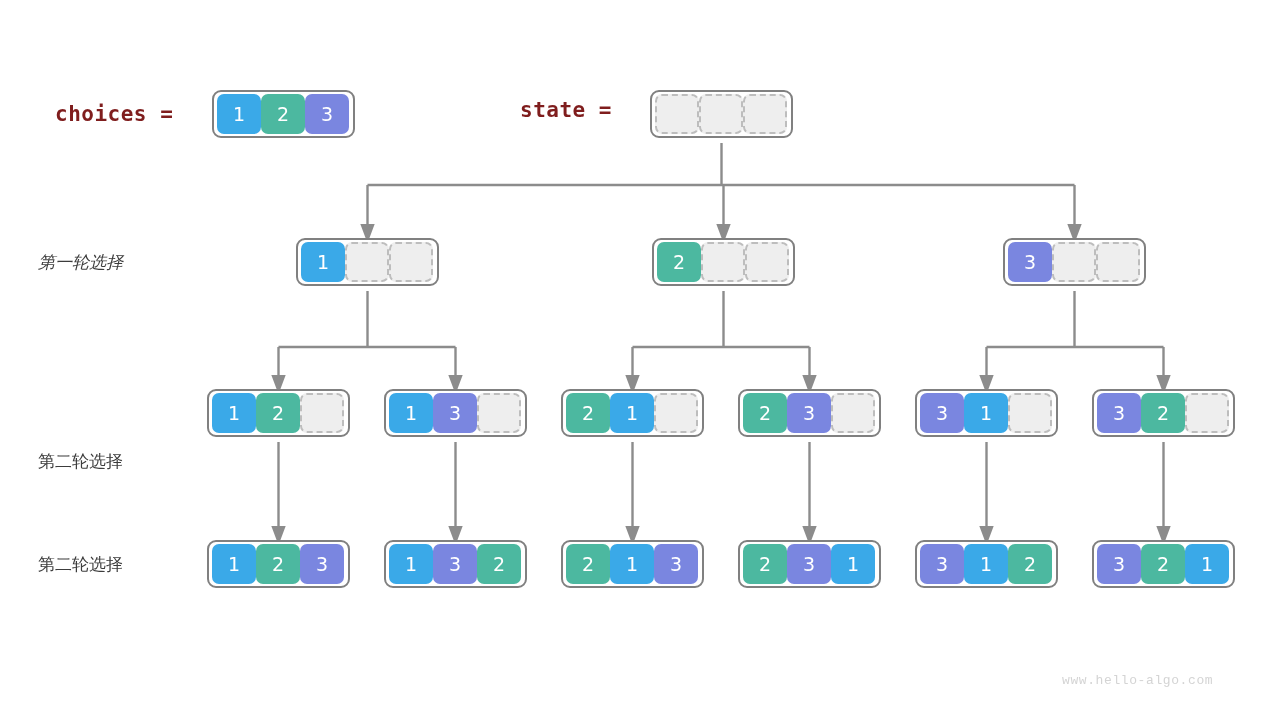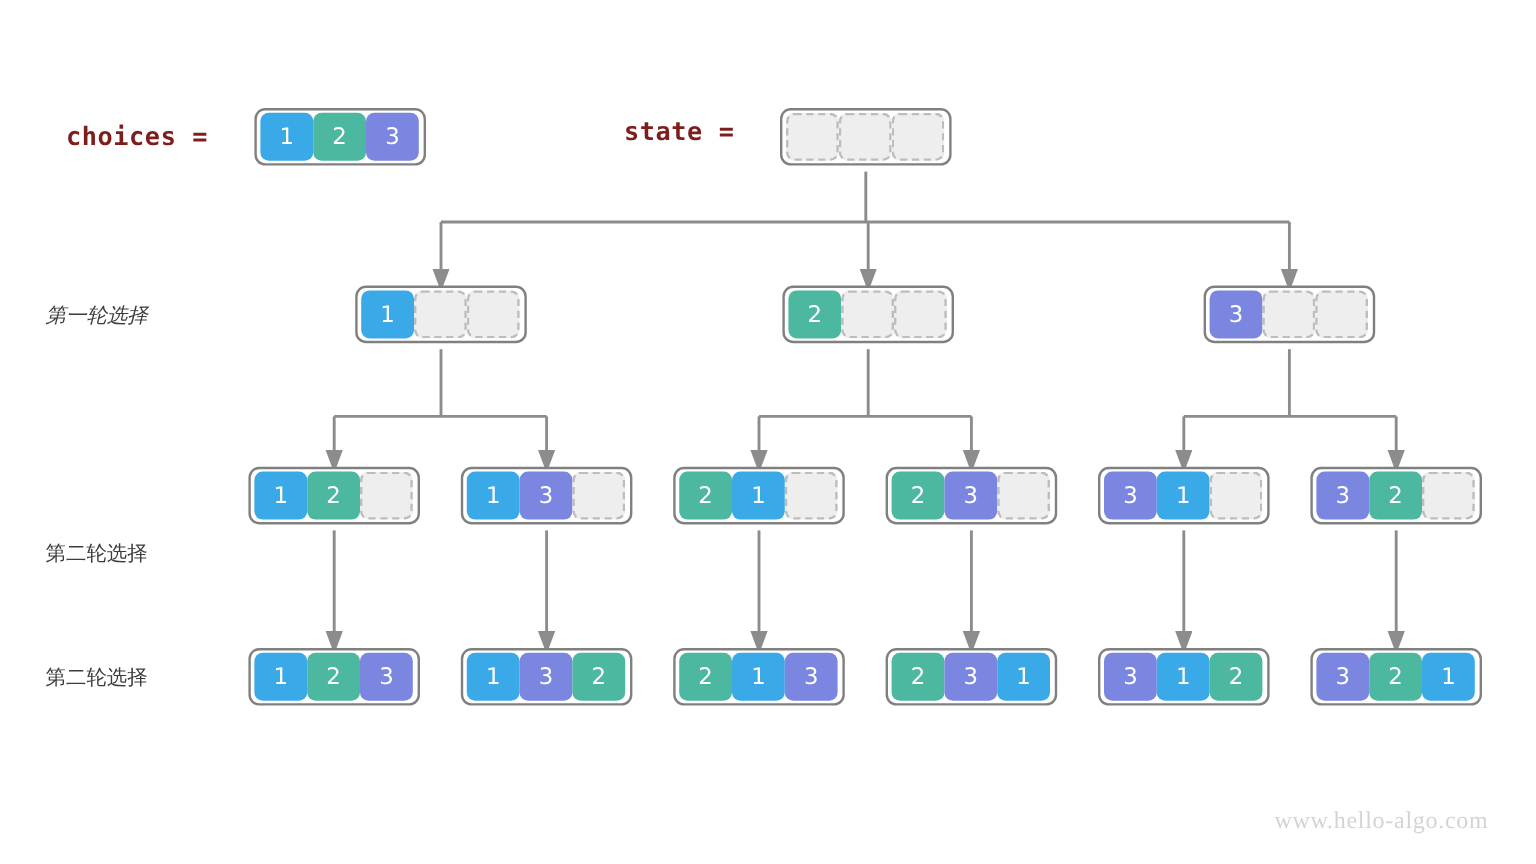--- a/index.html
+++ b/index.html
@@ -70,22 +70,22 @@
     color: #ffffff;
     flex: 0 0 auto;
   }
   .cell.empty {
     background: #eeeeee;
     border: 2px dashed #bdbdbd;
     color: transparent;
   }
   .watermark {
     position: absolute;
-    font-family: Liberation Serif, serif;
-    font-size: 20px;
+    font-family: Liberation Mono, monospace;
+    font-size: 13px;
     color: #d4d4d4;
     letter-spacing: 0.6px;
     white-space: nowrap;
   }
 </style>
 </head>
 <body>
 
 <div id="canvas">
 

